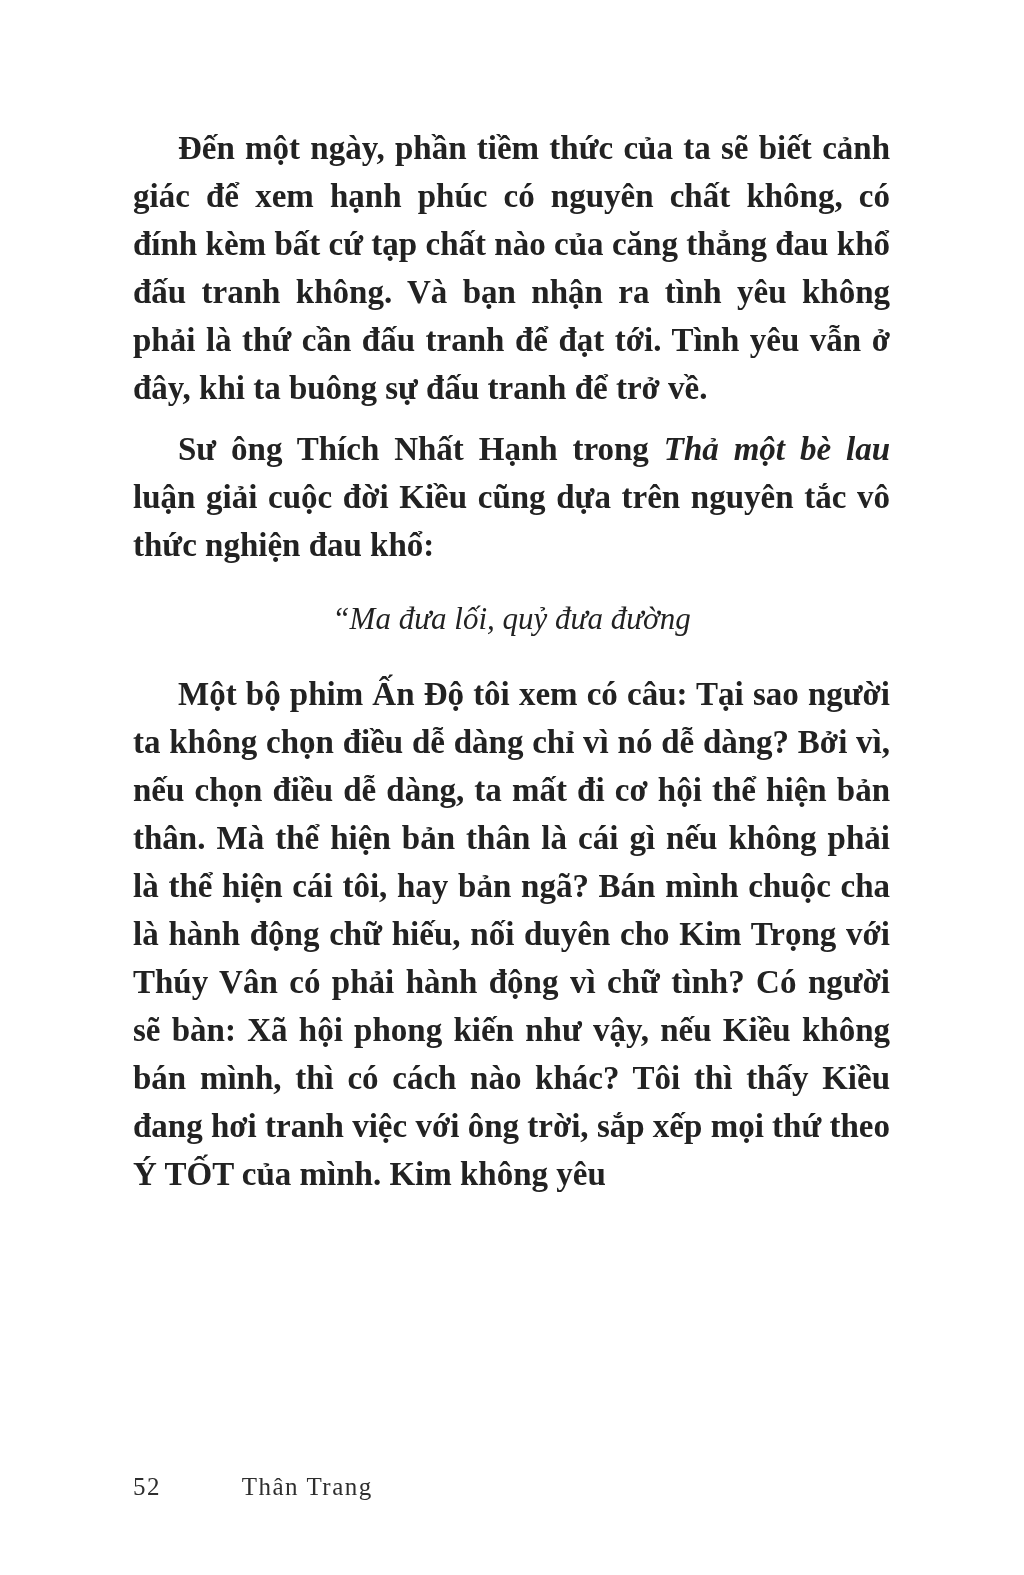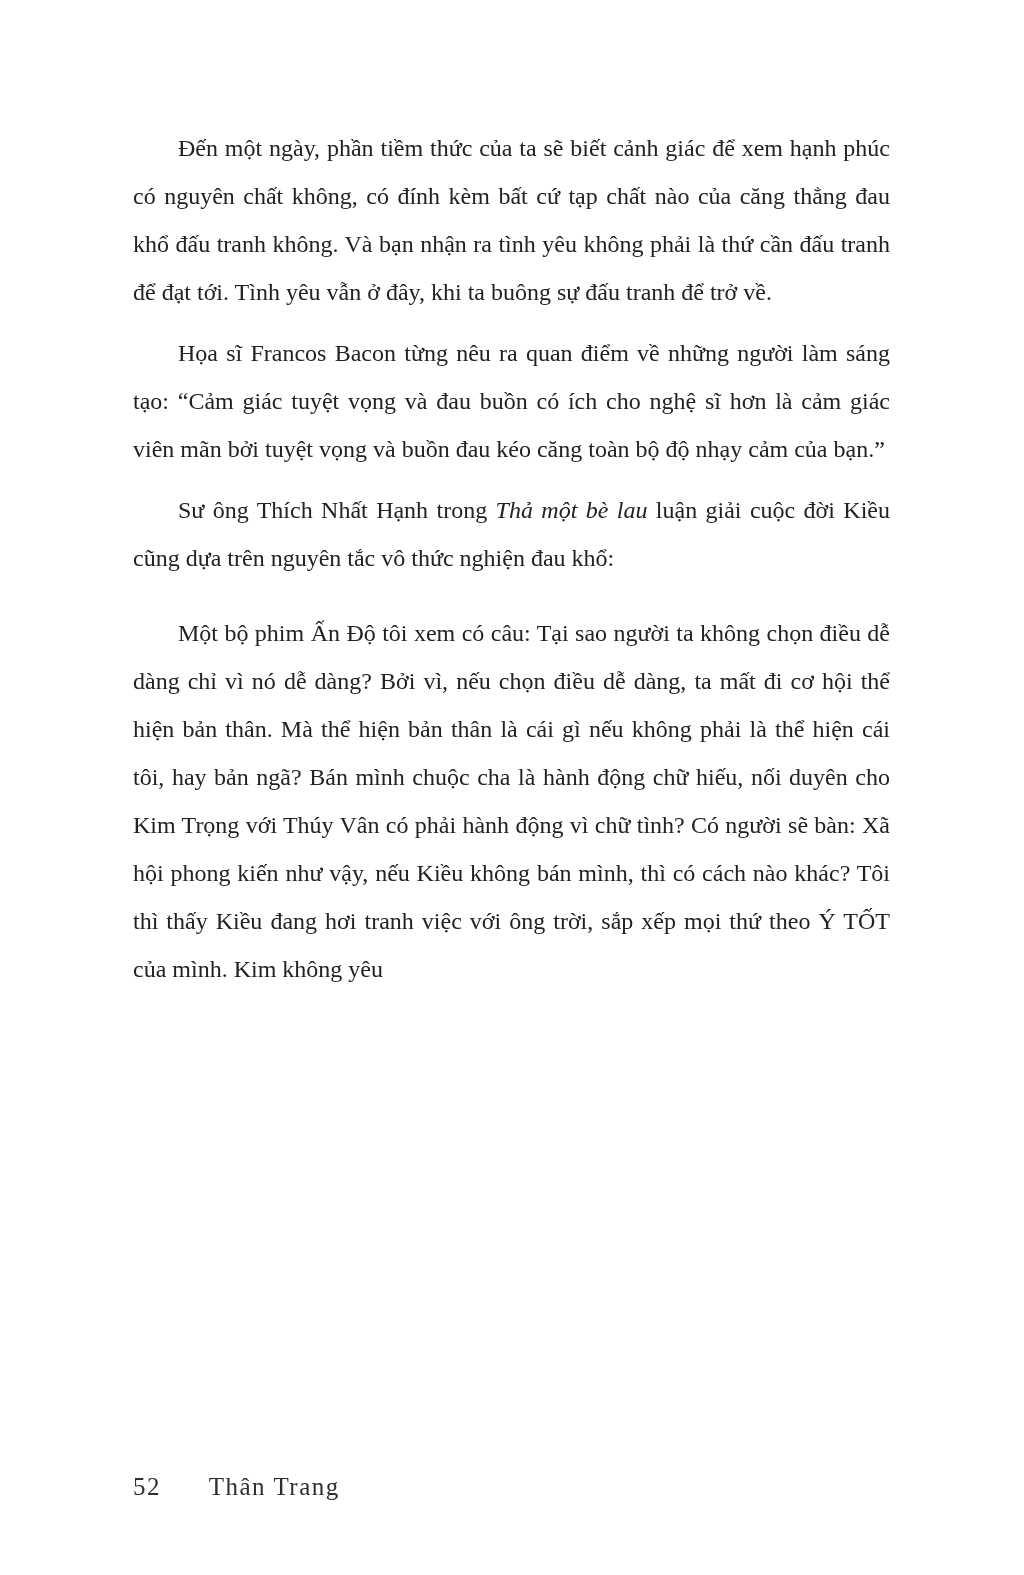--- a/index.html
+++ b/index.html
@@ -18,25 +18,26 @@
     color: #222222;
   }
   .text-block {
     position: absolute;
     left: 133px;
     top: 0;
     width: 757px;
     padding-top: 124px;
   }
   .para {
-    font-size: 24px;
+    font-size: 33px;
     line-height: 48px;
     text-align: justify;
     text-indent: 45px;
     color: #222222;
+    font-weight: bold;
   }
   .para + .para { margin-top: 13px; }
   .verse {
     margin: 26px 0 27px 0;
     text-align: center;
   }
   .verse-line {
     font-size: 31px;
     line-height: 48px;
     font-style: italic;
@@ -49,36 +50,37 @@
     position: absolute;
     left: 133px;
     top: 1472px;
     font-size: 25px;
     line-height: 30px;
     letter-spacing: 1.5px;
     color: #2e2e2e;
   }
   .page-num {
     display: inline-block;
+    margin-right: 33px;
   }
   .running-title { display: inline-block; margin-left: 40px; }
 </style>
 </head>
 <body>
 
 <div class="page">
   <main class="text-block">
 
     <p class="para">Đến một ngày, phần tiềm thức của ta sẽ biết cảnh giác để xem hạnh phúc có nguyên chất không, có đính kèm bất cứ tạp chất nào của căng thẳng đau khổ đấu tranh không. Và bạn nhận ra tình yêu không phải là thứ cần đấu tranh để đạt tới. Tình yêu vẫn ở đây, khi ta buông sự đấu tranh để trở về.</p>
 
-    <p class="para">Họa sĩ Francos Bacon từng nêu ra quan điểm về những người làm sáng tạo: “Cảm giác tuyệt vọng và đau buồn có ích cho nghệ sĩ hơn là cảm giác viên mãn bởi tuyệt vọng và buồn đau kéo căng toàn bộ độ nhạy cảm của bạn.”</p>
 
     <p class="para"><span>Sư ông Thích Nhất Hạnh trong </span><em class="book-title-italic">Thả một bè lau</em><span> luận giải cuộc đời Kiều cũng dựa trên nguyên tắc vô thức nghiện đau khổ:</span></p>
 
     <div class="verse">
+      <p class="verse-line">“Ma đưa lối, quỷ đưa đường</p>
     </div>
 
     <p class="para">Một bộ phim Ấn Độ tôi xem có câu: Tại sao người ta không chọn điều dễ dàng chỉ vì nó dễ dàng? Bởi vì, nếu chọn điều dễ dàng, ta mất đi cơ hội thể hiện bản thân. Mà thể hiện bản thân là cái gì nếu không phải là thể hiện cái tôi, hay bản ngã? Bán mình chuộc cha là hành động chữ hiếu, nối duyên cho Kim Trọng với Thúy Vân có phải hành động vì chữ tình? Có người sẽ bàn: Xã hội phong kiến như vậy, nếu Kiều không bán mình, thì có cách nào khác? Tôi thì thấy Kiều đang hơi tranh việc với ông trời, sắp xếp mọi thứ theo Ý TỐT của mình. Kim không yêu</p>
 
   </main>
 
   <footer class="footer">
     <span class="page-num">52</span>
     <span class="running-title">Thân Trang</span>
   </footer>

